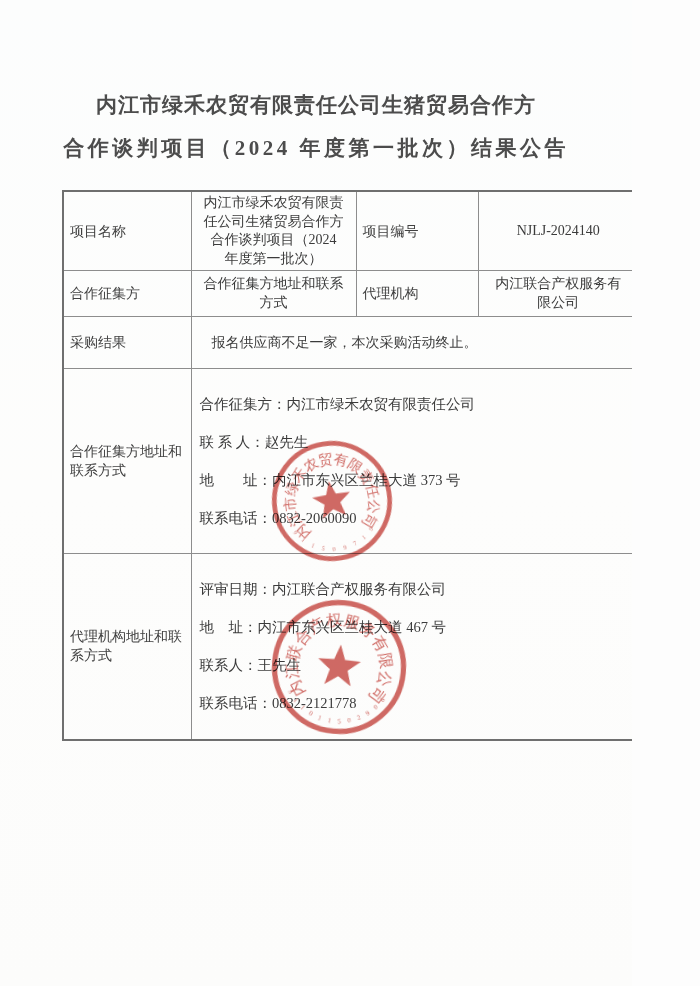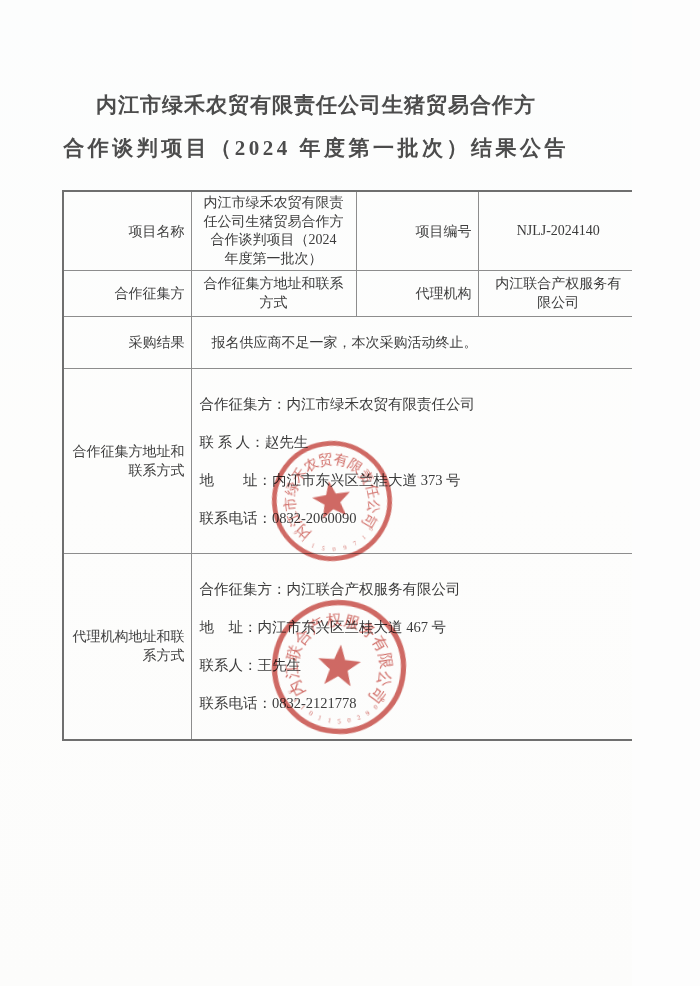--- a/index.html
+++ b/index.html
@@ -31,21 +31,21 @@
     border:2px solid #6f6f6f;
   }
   td{
     border:1px solid #8d8d8d;
     font-size:14px;
     vertical-align:middle;
     overflow:hidden;
   }
   .r1{height:75px}.r2{height:38px}.r3{height:46px}
   .r4{height:52px}.r5{height:162px}.r6{height:186px}
-  td.lbl{text-align:right;padding:2px 6px;line-height:19px;color:#404040;margin-top:31px;}
+  td.lbl{text-align:left;padding:2px 6px;line-height:19px;color:#404040;margin-top:31px;}
   td.val{padding:2px 12px;line-height:18.5px;}
   td.center{text-align:center;}
   td.result-cell{padding:2px 20px;text-align:left;}
   td.contact{padding:16px 8px;}
   .cline{line-height:38px;font-size:14.5px;white-space:pre-wrap;}
   
   svg.stamp{
     position:absolute;
     opacity:0.8;
     mix-blend-mode:multiply;
@@ -94,21 +94,21 @@
       <td class="contact" colspan="3">
         <div class="cline">合作征集方：内江市绿禾农贸有限责任公司</div>
         <div class="cline">联 系 人：赵先生</div>
         <div class="cline">地　　址：内江市东兴区兰桂大道 373 号</div>
         <div class="cline">联系电话：0832-2060090</div>
       </td>
     </tr>
     <tr class="r6">
       <td class="lbl">代理机构地址和联系方式</td>
       <td class="contact" colspan="3">
-        <div class="cline">合作征集方：内江联合产权服务有限公司</div>
+        <div class="cline">评审日期：内江联合产权服务有限公司</div>
         <div class="cline">地　址：内江市东兴区兰桂大道 467 号</div>
         <div class="cline">联系人：王先生</div>
         <div class="cline">联系电话：0832-2121778</div>
       </td>
     </tr>
   </tbody>
     </table>
 
   <svg class="stamp stamp-0" viewBox="0 0 200 200">
       <circle cx="100" cy="100" r="86" fill="none" stroke="#c6453e" stroke-width="7"></circle>

